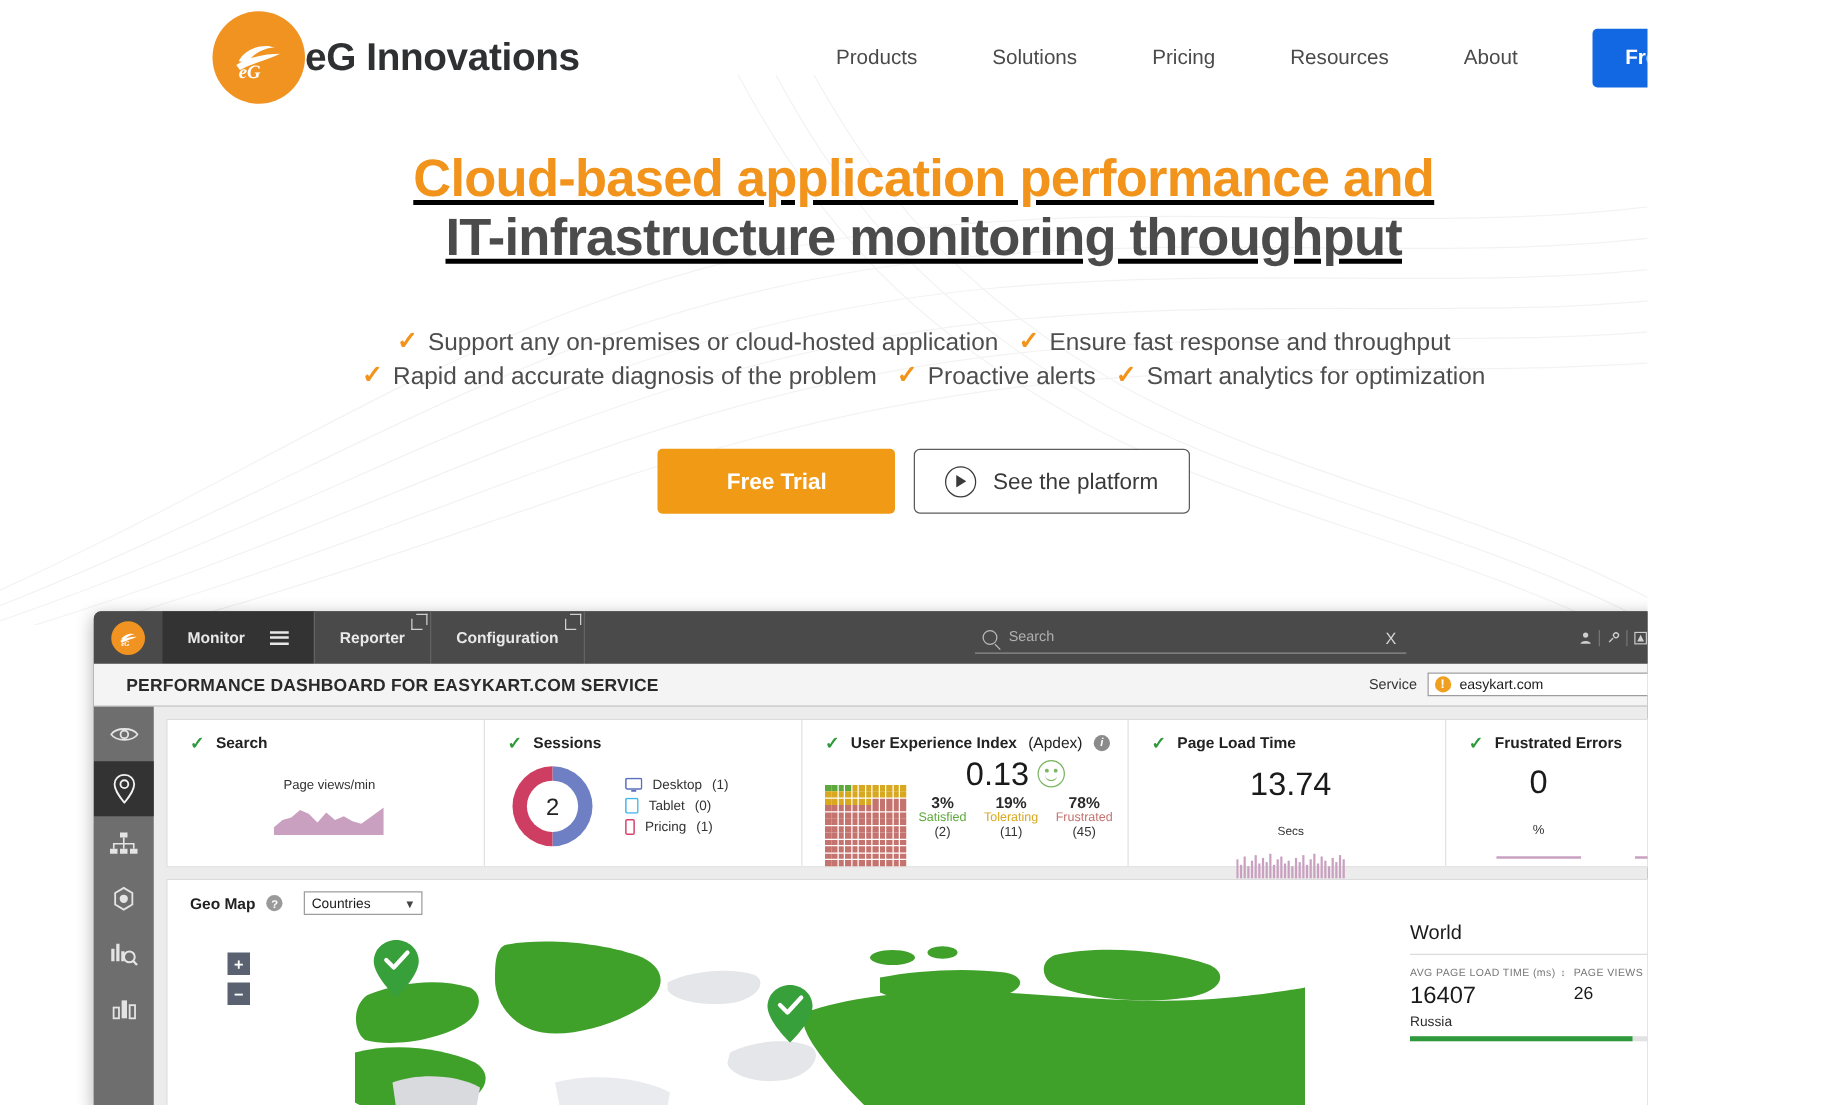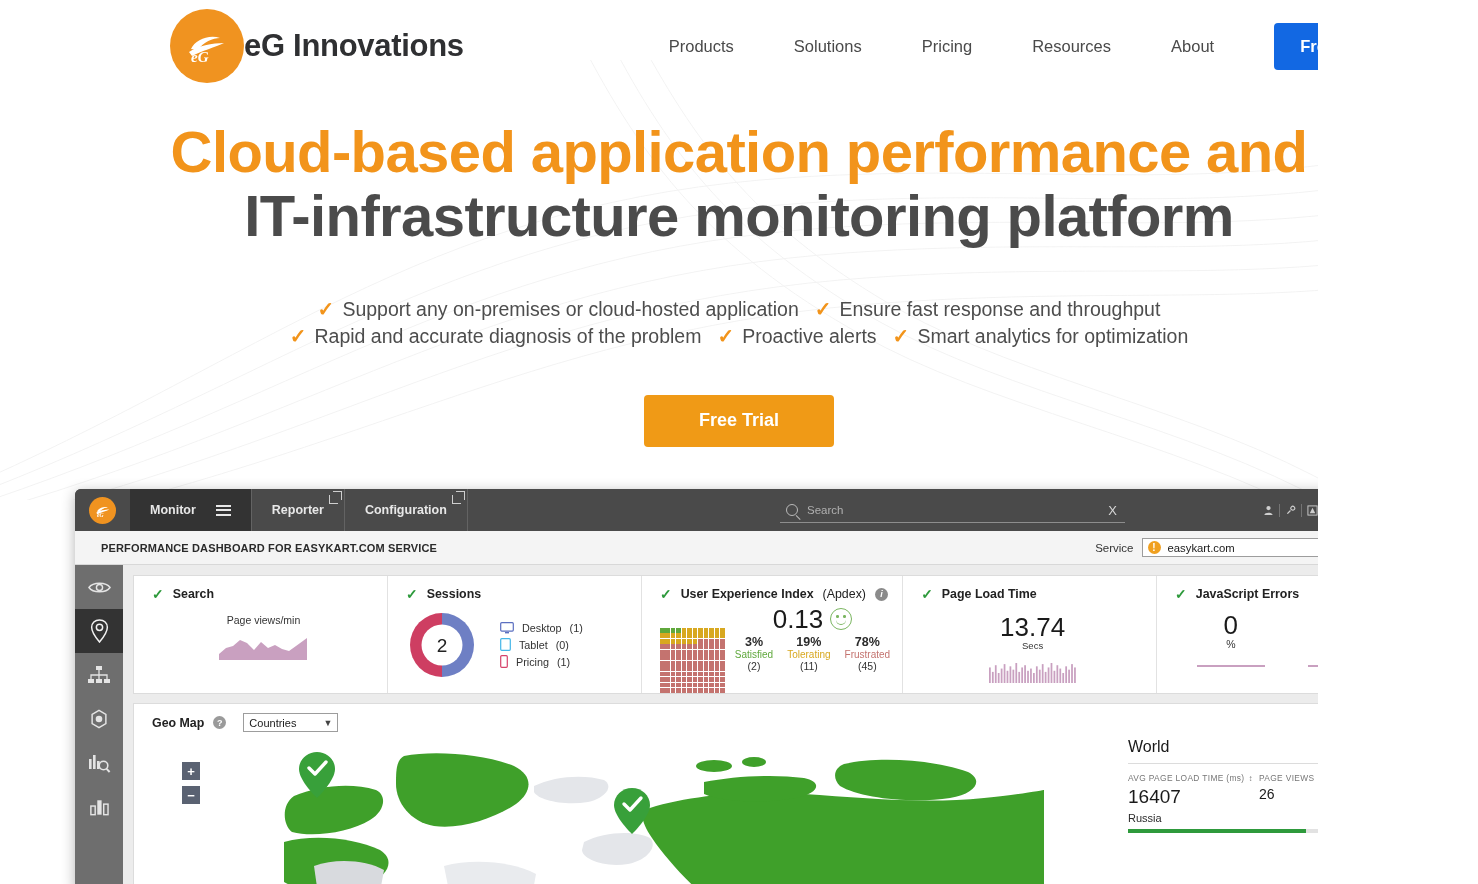--- a/index.html
+++ b/index.html
@@ -19,21 +19,21 @@
   .brand { display:flex; align-items:center; margin-left:170px; }
   .brand-mark { width:74px; height:74px; border-radius:50%; background:#F09320; display:flex; align-items:center; justify-content:center; }
   .brand-name { font-size:31px; font-weight:700; color:#2f3032; letter-spacing:-.3px; }
   .nav-links { display:flex; align-items:center; margin-left:175px; gap:0; }
   .nav-link { font-size:16.5px; color:#4a4a4a; padding:0 30px; cursor:pointer; white-space:nowrap; }
   .nav-cta { margin-left:30px; background:#1268E3; color:#fff; font-weight:700; font-size:16.5px;
              padding:14px 26px; border-radius:4px; cursor:pointer; white-space:nowrap; }
 
   
   .hero { position:absolute; left:0; top:120px; width:1478px; text-align:center; z-index:3; }
-  .hero h1 { font-size:58px; font-weight:700; line-height:1.11; letter-spacing:-.6px; }
+  .hero h1 { font-size:42px; font-weight:700; line-height:1.11; letter-spacing:-.6px;text-decoration:underline; }
   .hero .l1 { color:#F2941B; display:block; }
   .hero .l2 { color:#4b4b4b; display:block; }
   .bullets { margin-top:47px; }
   .brow { display:flex; justify-content:center; align-items:center; gap:0; line-height:1.35; }
   .bitem { font-size:19.5px; color:#4d4d4d; white-space:nowrap; padding:0 8px; display:flex; align-items:center; }
   .chk { color:#F2941B; font-size:20px; font-weight:700; margin-right:8px; }
   .cta-row { margin-top:45px; display:flex; justify-content:center; align-items:center; gap:15px; }
   .btn-trial { background:#F09A16; color:#fff; font-weight:700; font-size:18px; width:190px; height:52px;
                border-radius:4px; display:flex; align-items:center; justify-content:center; cursor:pointer; }
   .btn-plat { background:#fff; border:1.6px solid #5c5c5c; color:#3a3a3a; font-size:18px; height:52px;
@@ -62,21 +62,21 @@
   .searchwrap .mg::after { content:''; position:absolute; right:-4px; bottom:-3px; width:6px; height:1.4px; background:#b9b9b9; transform:rotate(45deg); }
   .search-ph { color:#b0b0b0; font-size:11.5px; margin-left:9px; flex:1; }
   .search-x { color:#d6d6d6; font-size:13px; margin-right:8px; cursor:pointer; }
   .toolbar { position:absolute; right:12px; top:0; height:42px; display:flex; align-items:center; gap:0; }
   .ticon { width:21px; display:flex; align-items:center; justify-content:center; color:#cfcfcf; font-size:12px; cursor:pointer; }
   .tdiv { width:1px; height:13px; background:#747474; }
 
   
   .dash-head { height:34px; background:#f4f4f4; border-bottom:1px solid #d8d8d8;
                display:flex; align-items:center; padding:0 16px 0 26px; position:relative; }
-  .dash-title { font-size:11px; font-weight:700; color:#2a2a2a; letter-spacing:.15px; }
+  .dash-title { font-size:14px; font-weight:700; color:#2a2a2a; letter-spacing:.15px; }
   .svc-wrap { position:absolute; right:14px; display:flex; align-items:center; gap:8px; }
   .svc-label { font-size:11.5px; color:#333;margin-left:24px; }
   .svc-sel { width:205px; height:19px; background:#fff; border:1px solid #9d9d9d; display:flex; align-items:center;
              padding:0 5px; font-size:11.3px; color:#1a1a1a; cursor:pointer; }
   .warn { width:13px; height:13px; border-radius:50%; background:#F0A020; color:#fff; font-size:10px; font-weight:700;
           display:flex; align-items:center; justify-content:center; margin-right:7px; }
   .caret { margin-left:auto; font-size:9px; color:#444; }
   .back-btn { border:1px solid #9d9d9d; background:#fcfcfc; font-size:11px; color:#222; padding:2px 7px;
               display:flex; align-items:center; gap:4px; cursor:pointer; }
 
@@ -92,21 +92,21 @@
   .kpi { flex:1; padding:10px 12px 0 18px; position:relative; }
   .kpi + .kpi { border-left:1px solid #e2e2e2; }
   .kpi-h { display:flex; align-items:center; gap:9px; font-size:12.4px; font-weight:700; color:#222; }
   .gchk { color:#2E9A3C; font-size:14px; font-weight:700; }
   .kpi-sub { font-weight:400; }
   .info-i { width:13px; height:13px; border-radius:50%; background:#8b8b8b; color:#fff; font-size:9px; font-weight:700;
             display:inline-flex; align-items:center; justify-content:center; font-style:italic; }
   .collapse { position:absolute; right:8px; top:6px; width:11px; height:2px; background:#6a6a6a; cursor:pointer; }
 
   .big { font-size:26px; color:#1a1a1a; font-weight:400; line-height:1; }
-  .tiny { font-size:10.5px; color:#333; }
+  .tiny { font-size:10.5px; color:#333;margin-top:20px; }
   .center { text-align:center; }
 
   
   .traffic-val { margin-top:12px; }
   .spark-area { margin:10px auto 0; display:block; }
 
   
   .sess-row { display:flex; align-items:center; margin-top:7px; gap:22px; }
   .legend { display:flex; flex-direction:column; gap:4px; }
   .lrow { display:flex; align-items:center; gap:8px; font-size:10.8px; color:#333; }
@@ -188,21 +188,21 @@
       <div class="nav-link">Pricing</div>
       <div class="nav-link">Resources</div>
       <div class="nav-link">About</div>
       <div class="nav-cta">Free Trial</div>
     </div>
   </div>
 
   <div class="hero">
     <h1>
       <span class="l1">Cloud-based application performance and</span>
-      <span class="l2">IT-infrastructure monitoring platform</span>
+      <span class="l2">IT-infrastructure monitoring throughput</span>
     </h1>
 
     <div class="bullets">
       <div class="brow">
         <div class="bitem">
           <span class="chk">✓</span>
           <span>Support any on-premises or cloud-hosted application</span>
         </div>
         <div class="bitem">
           <span class="chk">✓</span>
@@ -220,20 +220,28 @@
         </div>
         <div class="bitem">
           <span class="chk">✓</span>
           <span>Smart analytics for optimization</span>
         </div>
       </div>
     </div>
 
     <div class="cta-row">
       <div class="btn-trial">Free Trial</div>
+      <div class="btn-plat">
+        <span class="play">
+          <svg width="9" height="10" viewBox="0 0 9 10">
+              <polygon points="1,0 9,5 1,10" fill="#3a3a3a"></polygon>
+            </svg>
+        </span>
+        <span>See the platform</span>
+      </div>
     </div>
   </div>
 
   <div class="dash">
 
     <div class="dash-top">
       <div class="dash-logo">
         <svg width="18" height="15" viewBox="0 0 48 40">
           <path d="M8 23 C12 14, 26 8, 37 12 C30 12, 20 16, 15 24 Z" fill="#fff"></path>
           <path d="M6 26 C14 20, 30 17, 41 17 C33 21, 18 25, 9 30 Z" fill="#fff"></path>
@@ -649,21 +657,21 @@
                 <rect x="76.27" y="5.33" width="1.76" height="16.67" fill="#C9A0C0"></rect>
                 <rect x="79.20" y="8.67" width="1.76" height="13.33" fill="#C9A0C0"></rect>
                 <rect x="82.13" y="3.11" width="1.76" height="18.89" fill="#C9A0C0"></rect>
                 <rect x="85.07" y="6.44" width="1.76" height="15.56" fill="#C9A0C0"></rect>
               </svg>
           </div>
 
           <div class="kpi">
             <div class="kpi-h">
               <span class="gchk">✓</span>
-              <span>JavaScript Errors</span>
+              <span>Frustrated Errors</span>
             </div>
             <div style="display:flex; margin-top:10px;">
               <div style="flex:1;" class="center">
                 <div class="big">0</div>
                 <div class="tiny">%</div>
                 <svg width="68" height="10" viewBox="0 0 68 10" style="margin-top:10px">
                     <line x1="0" y1="6" x2="68" y2="6" stroke="#C9A0C0" stroke-width="2"></line>
                   </svg>
               </div>
               <div style="flex:1;" class="center">

